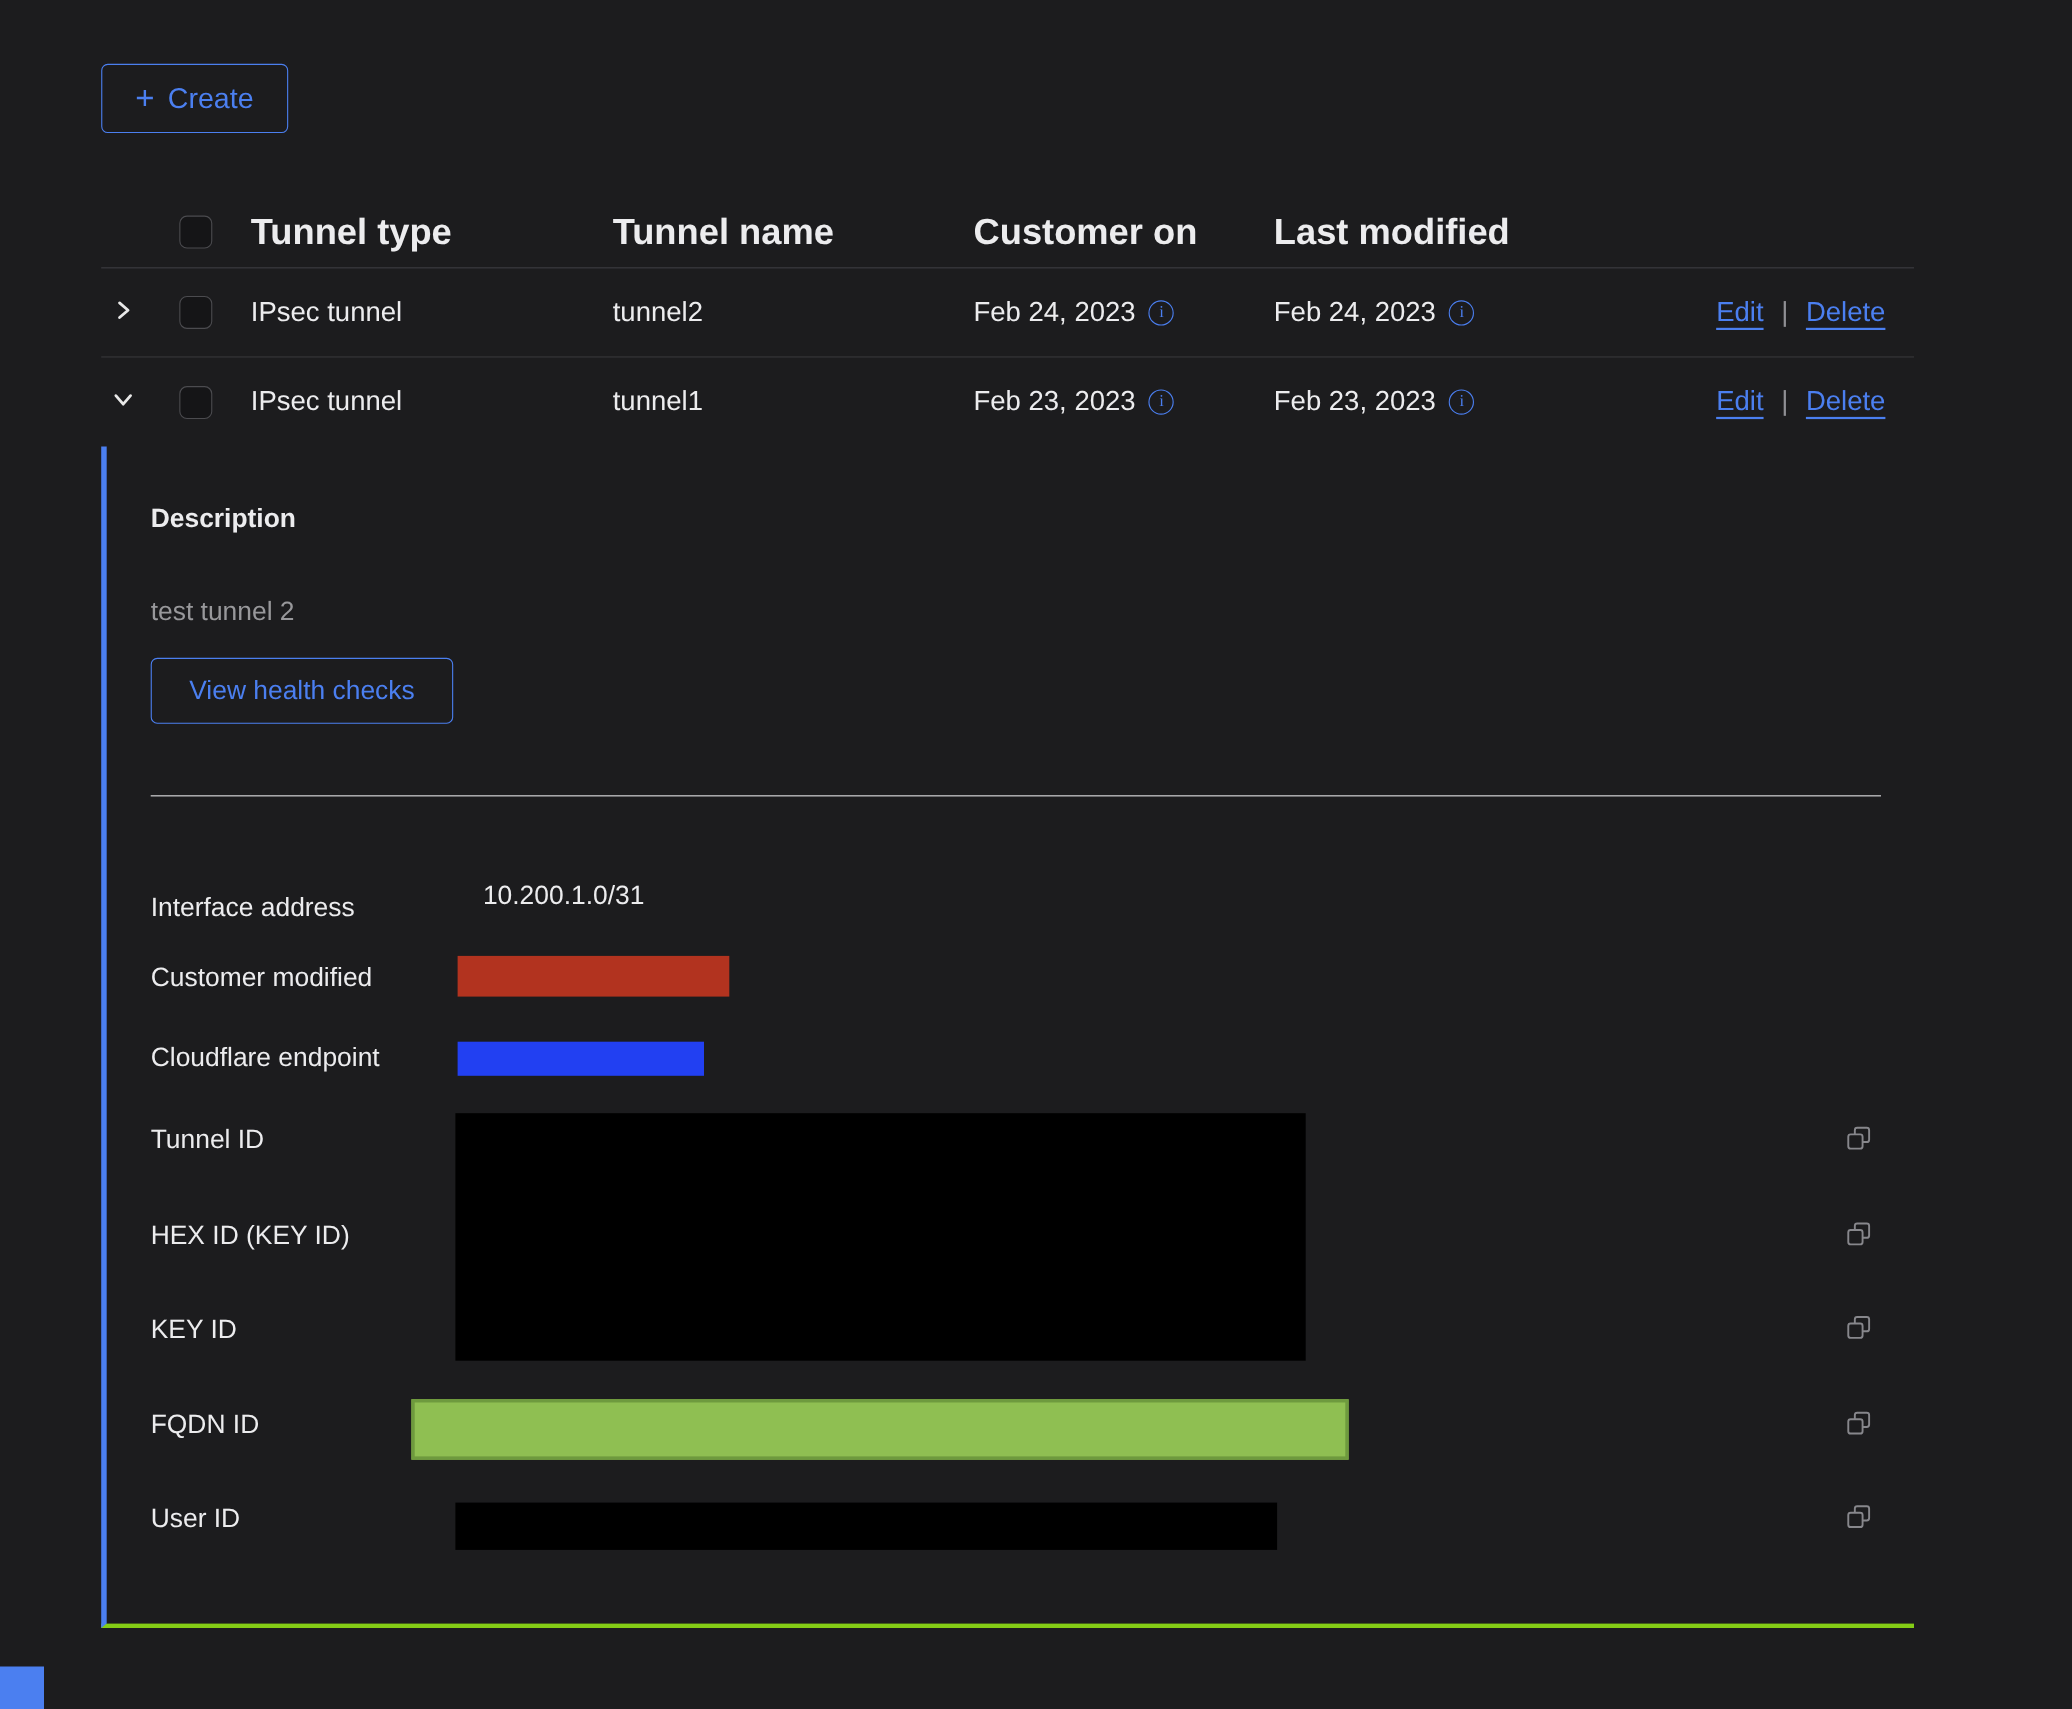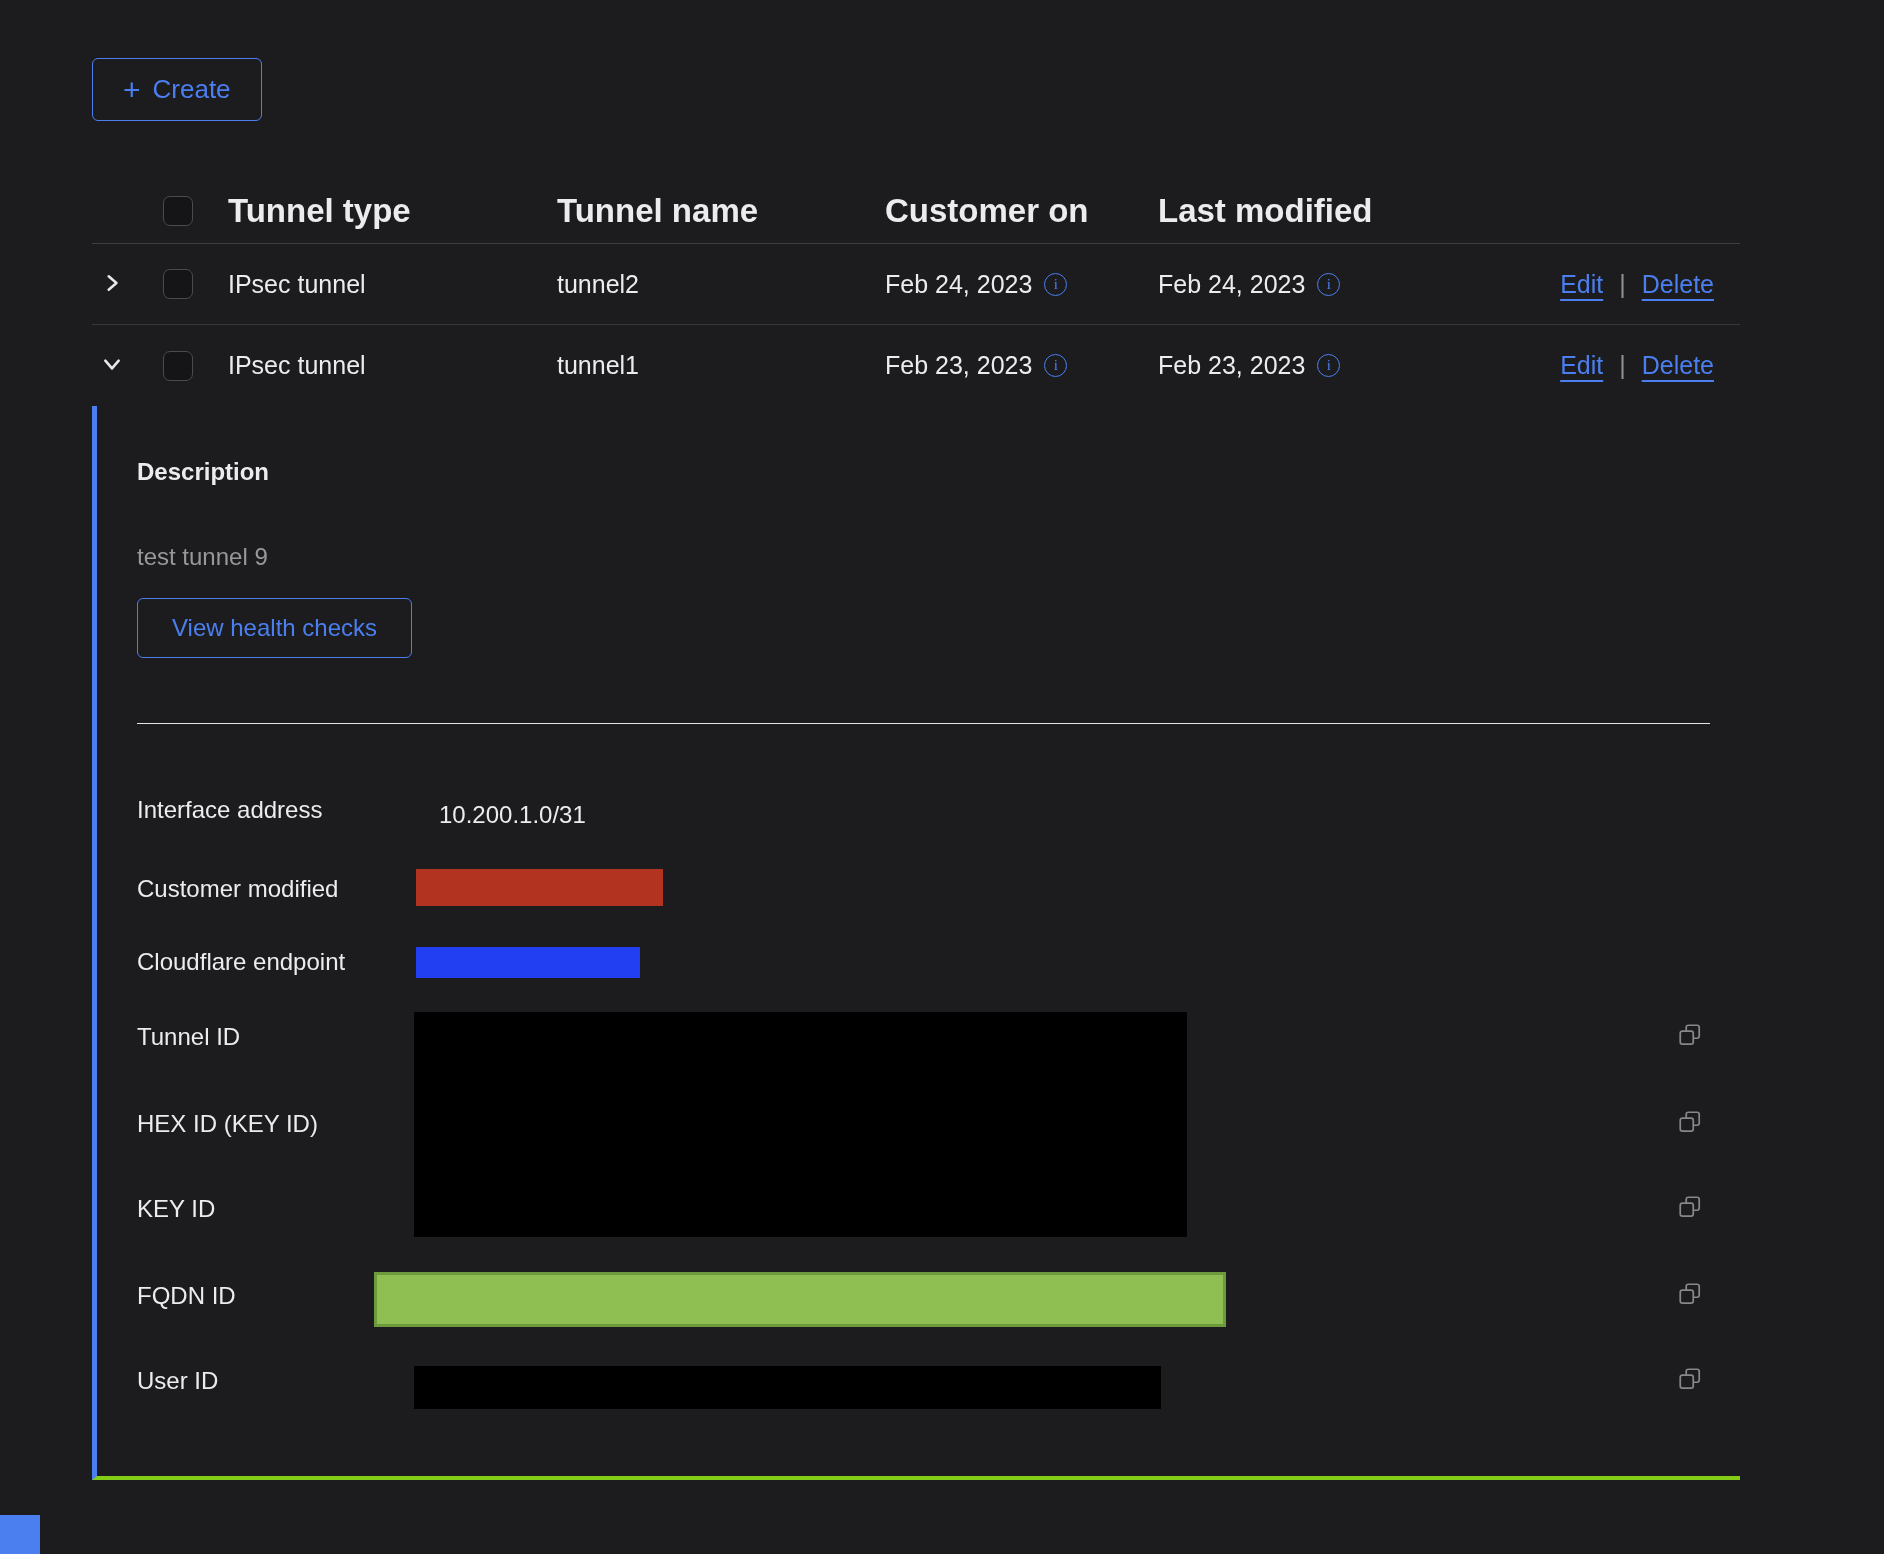--- a/index.html
+++ b/index.html
@@ -155,29 +155,29 @@
       <a class="link">Edit</a>
       <span class="pipe">|</span>
       <a class="link">Delete</a>
     </div>
   </div>
 </div>
 
 <div class="panel">
 
   <div class="abs desc-label">Description</div>
-  <div class="abs desc-value">test tunnel 9</div>
+  <div class="abs desc-value">test tunnel 2</div>
 
   <button class="abs health-btn">
     <span>View health checks</span>
   </button>
 
   <div class="abs divider"></div>
 
-  <div class="abs dfield-label vcenter" style="top:404px">Interface address</div>
+  <div class="abs dfield-label vcenter" style="top:420px">Interface address</div>
   <div class="abs dfield-value vcenter" style="left:342px;top:409px">10.200.1.0/31</div>
 
   <div class="abs dfield-label vcenter" style="top:483px">Customer modified</div>
   <div class="redact" style="left: 319px; top: 463px; width: 247px; height: 37px; background-color: rgb(178, 51, 31);"></div>
 
   <div class="abs dfield-label vcenter" style="top:556px">Cloudflare endpoint</div>
   <div class="redact" style="left: 319px; top: 541px; width: 224px; height: 31px; background-color: rgb(34, 64, 242);"></div>
 
   <div class="redact" style="left: 317px; top: 606px; width: 773px; height: 225px; background-color: rgb(0, 0, 0);"></div>
 

